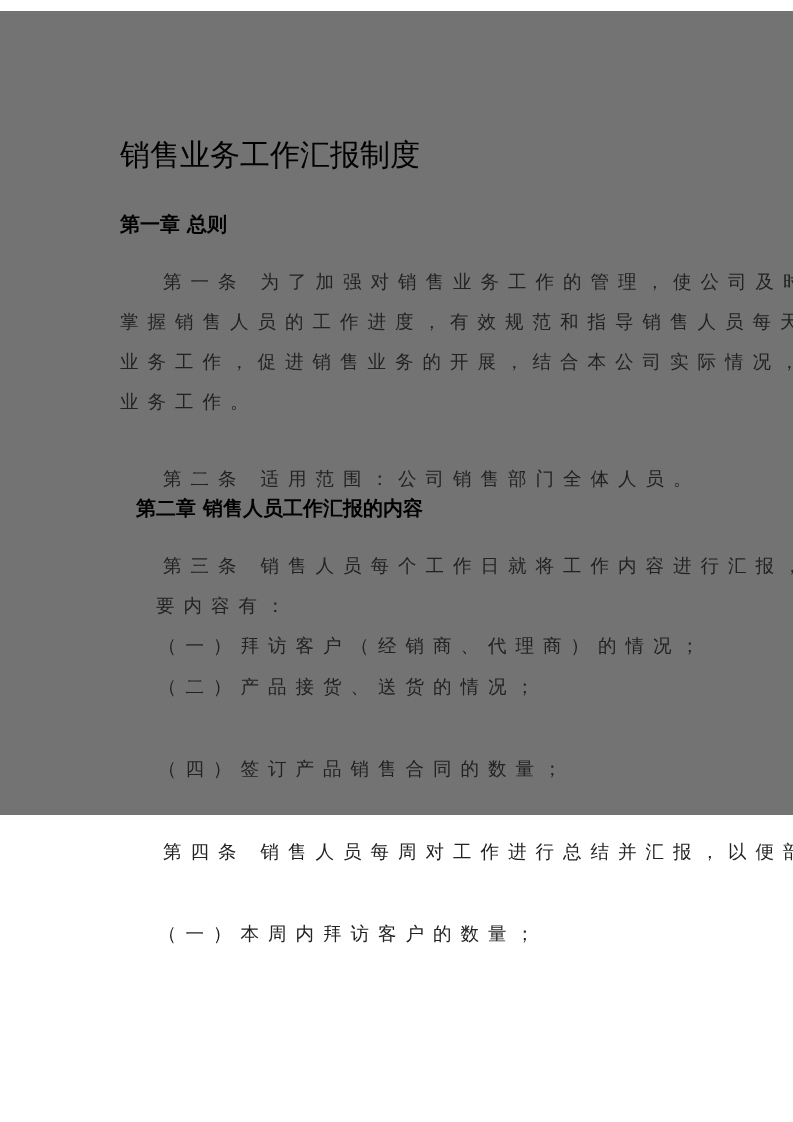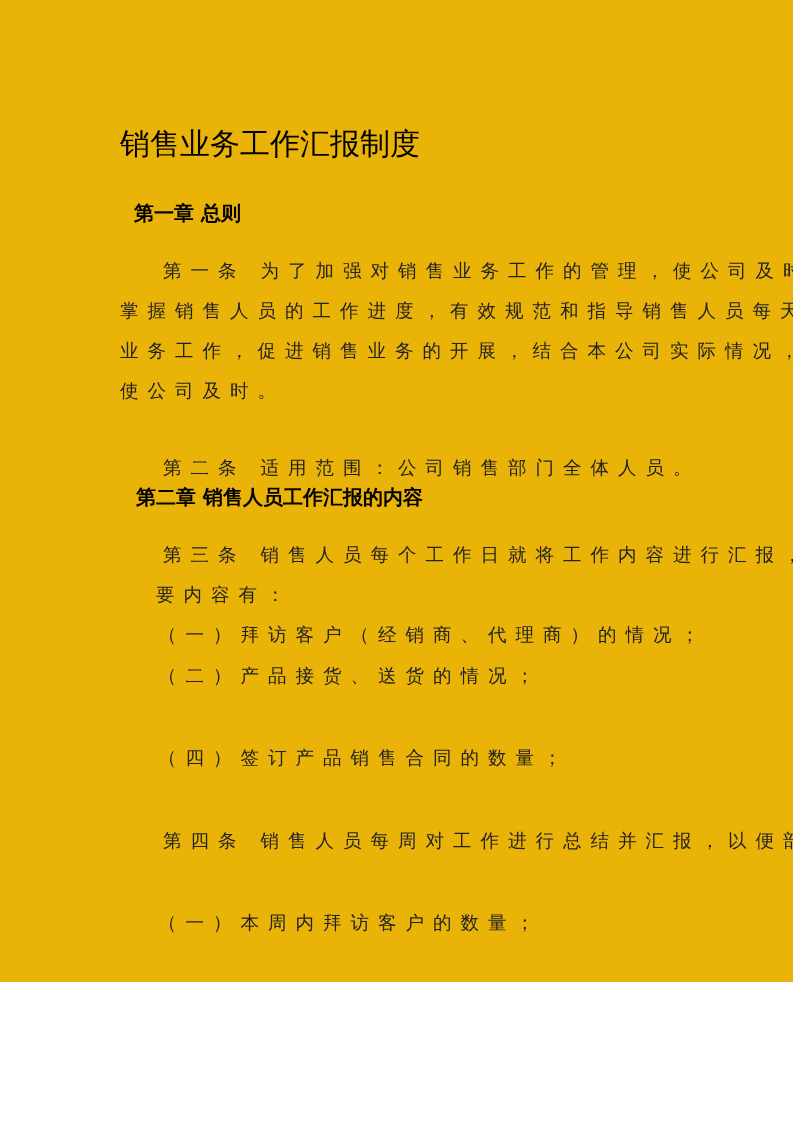--- a/index.html
+++ b/index.html
@@ -1,39 +1,39 @@
 <!DOCTYPE html>
 <html><head>
 <meta charset="utf-8">
 <style>
   html, body { margin: 0; padding: 0; background: #ffffff; }
   body { width: 793px; height: 1122px; position: relative; overflow: hidden;
          font-family: "DejaVu Serif", "Liberation Serif", serif; color: #111; }
-  .page { position: absolute; left: 0; top: 0; width: 793px; height: 982px; background: #eab308; }
+  .page { position: absolute; left: 0; top: 11px; width: 793px; height: 804px; background: #737373; }
   .title { position: absolute; left: 120px; top: 124px; font-size: 30px; font-weight: normal;
            font-family: "DejaVu Serif", serif; letter-spacing: 0px; white-space: nowrap; color: #000; }
   .chapter { position: absolute; left: 120px; font-size: 20px; font-weight: bold;
              font-family: "DejaVu Sans", "Liberation Sans", sans-serif; white-space: nowrap; color: #000; }
   .line { position: absolute; left: 120px; font-size: 18.5px; letter-spacing: 9px;
           white-space: nowrap; color: #222; line-height: 24px; }
   .indent { left: 163px; }
   .item { left: 158px; text-align: right; }
 </style>
 </head>
 <body>
 
 <div class="page">
   <div class="title">销售业务工作汇报制度</div>
 
-  <div class="chapter" style="top:200px;margin-left:14px;">第一章  总则</div>
+  <div class="chapter" style="top:200px;">第一章  总则</div>
 
   <div class="line indent" style="top:259px;">第一条 为了加强对销售业务工作的管理，使公司及时</div>
   <div class="line" style="top:299px;">掌握销售人员的工作进度，有效规范和指导销售人员每天的</div>
   <div class="line" style="top:339px;">业务工作，促进销售业务的开展，结合本公司实际情况，特</div>
-  <div class="line" style="top:379px;">使公司及时。</div>
+  <div class="line" style="top:379px;">业务工作。</div>
   <div class="line indent" style="top:424px;margin-top:32px;">第二条 适用范围：公司销售部门全体人员。</div>
 
   <div class="chapter" style="top:484px;margin-left:16px;">第二章  销售人员工作汇报的内容</div>
 
   <div class="line indent" style="top:543px;">第三条  销售人员每个工作日就将工作内容进行汇报，主</div>
   <div class="line" style="top:583px;margin-left:36px;">要内容有：</div>
   <div class="line item" style="top:623px;">（一）拜访客户（经销商、代理商）的情况；</div>
   <div class="line item" style="top:664px;">（二）产品接货、送货的情况；</div>
   <div class="line item" style="top:746px;">（四）签订产品销售合同的数量；</div>
   <div class="line indent" style="top:829px;">第四条  销售人员每周对工作进行总结并汇报，以便部</div>

